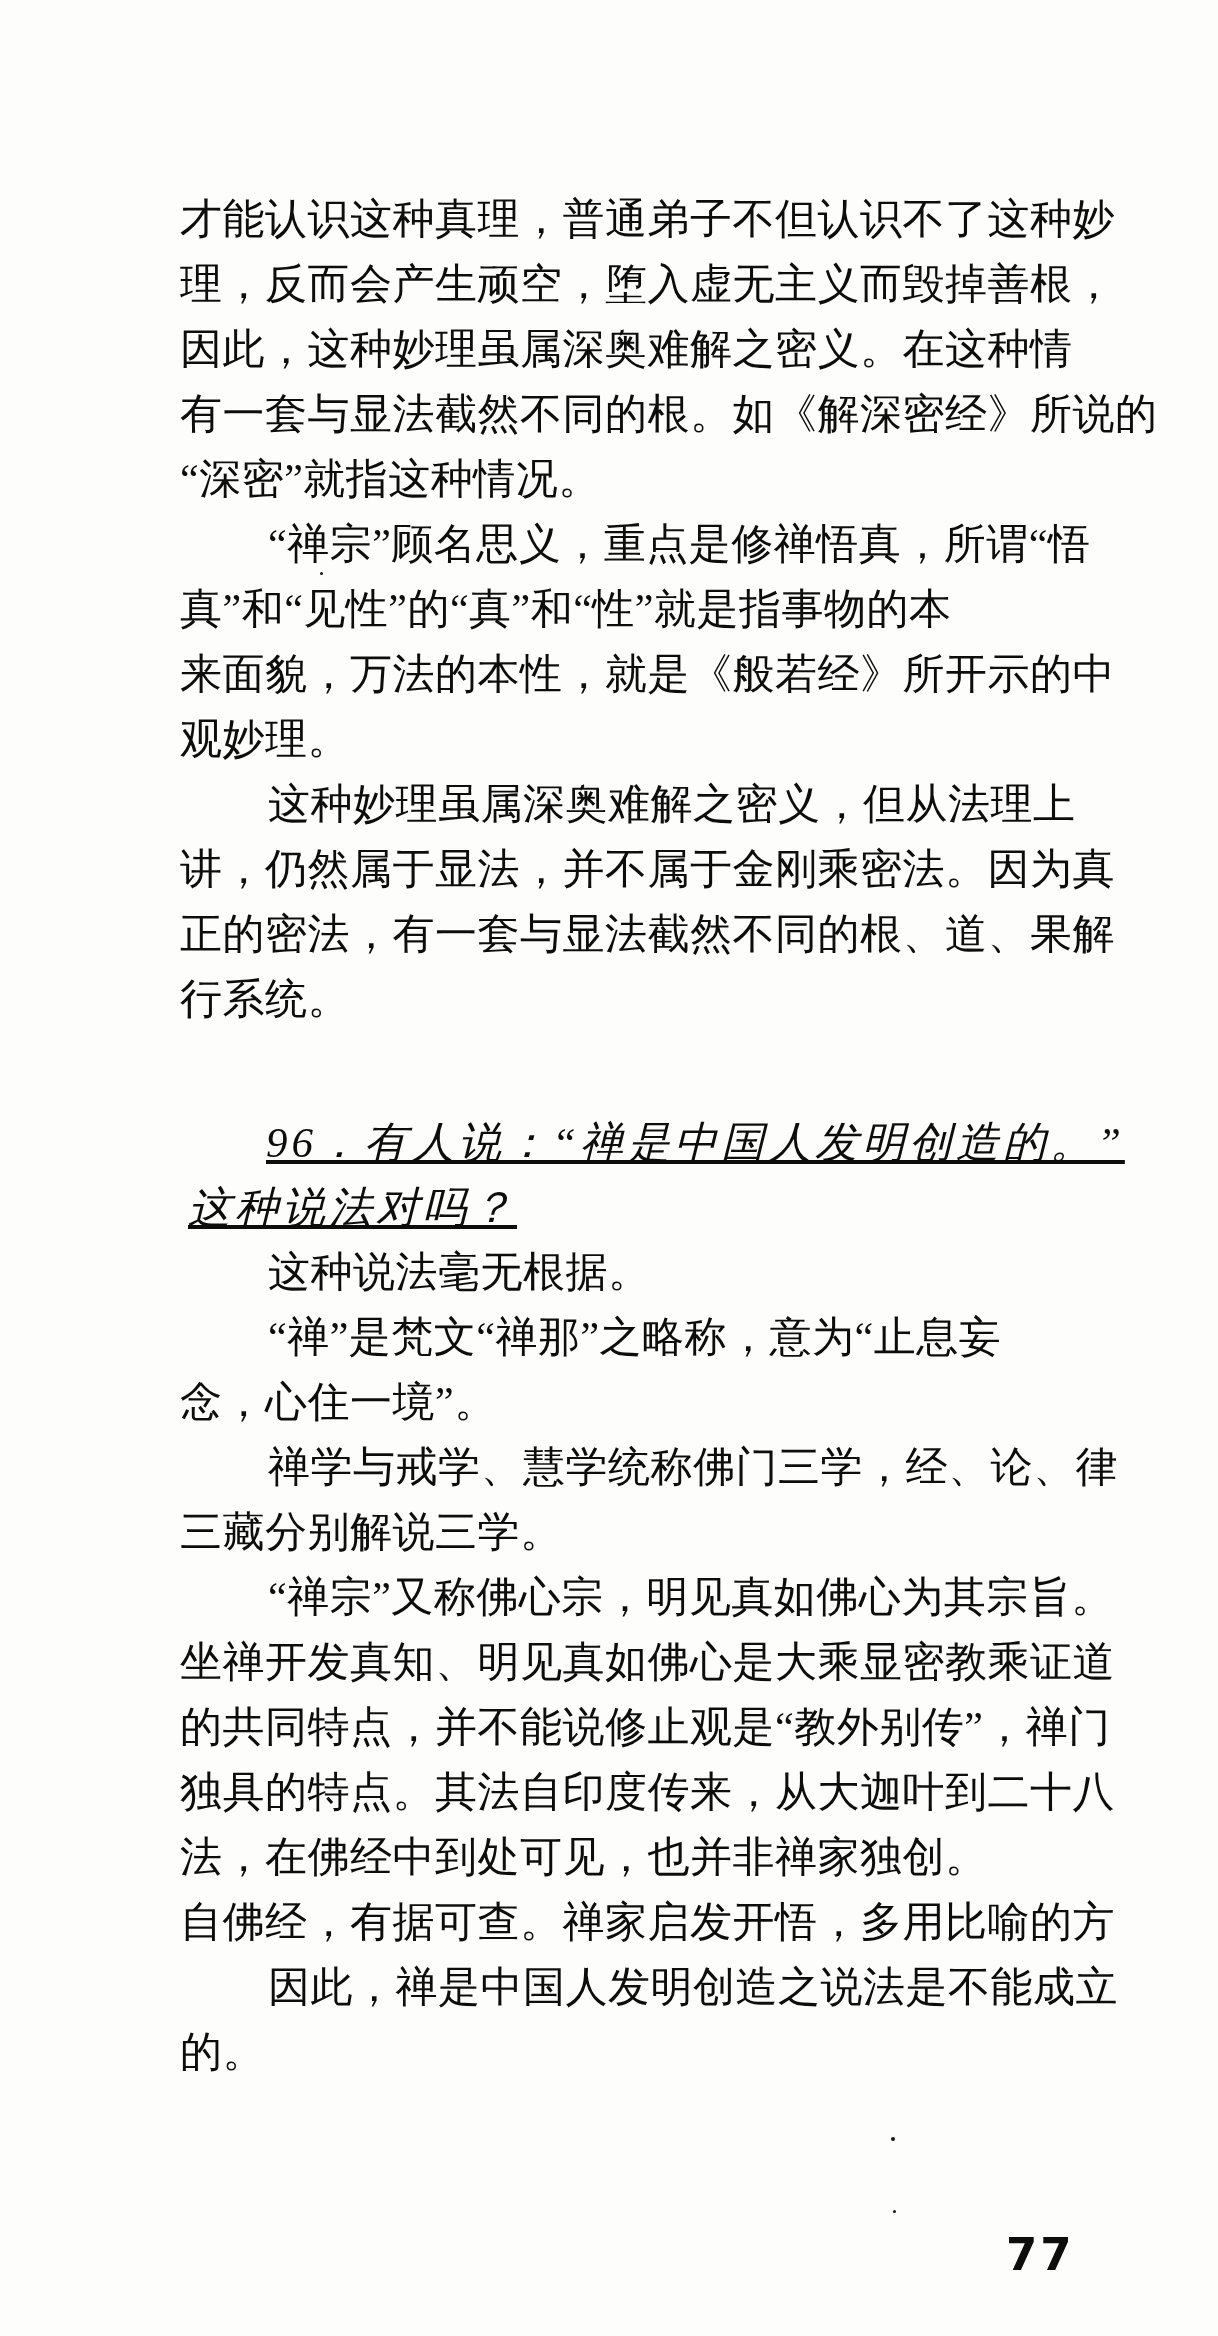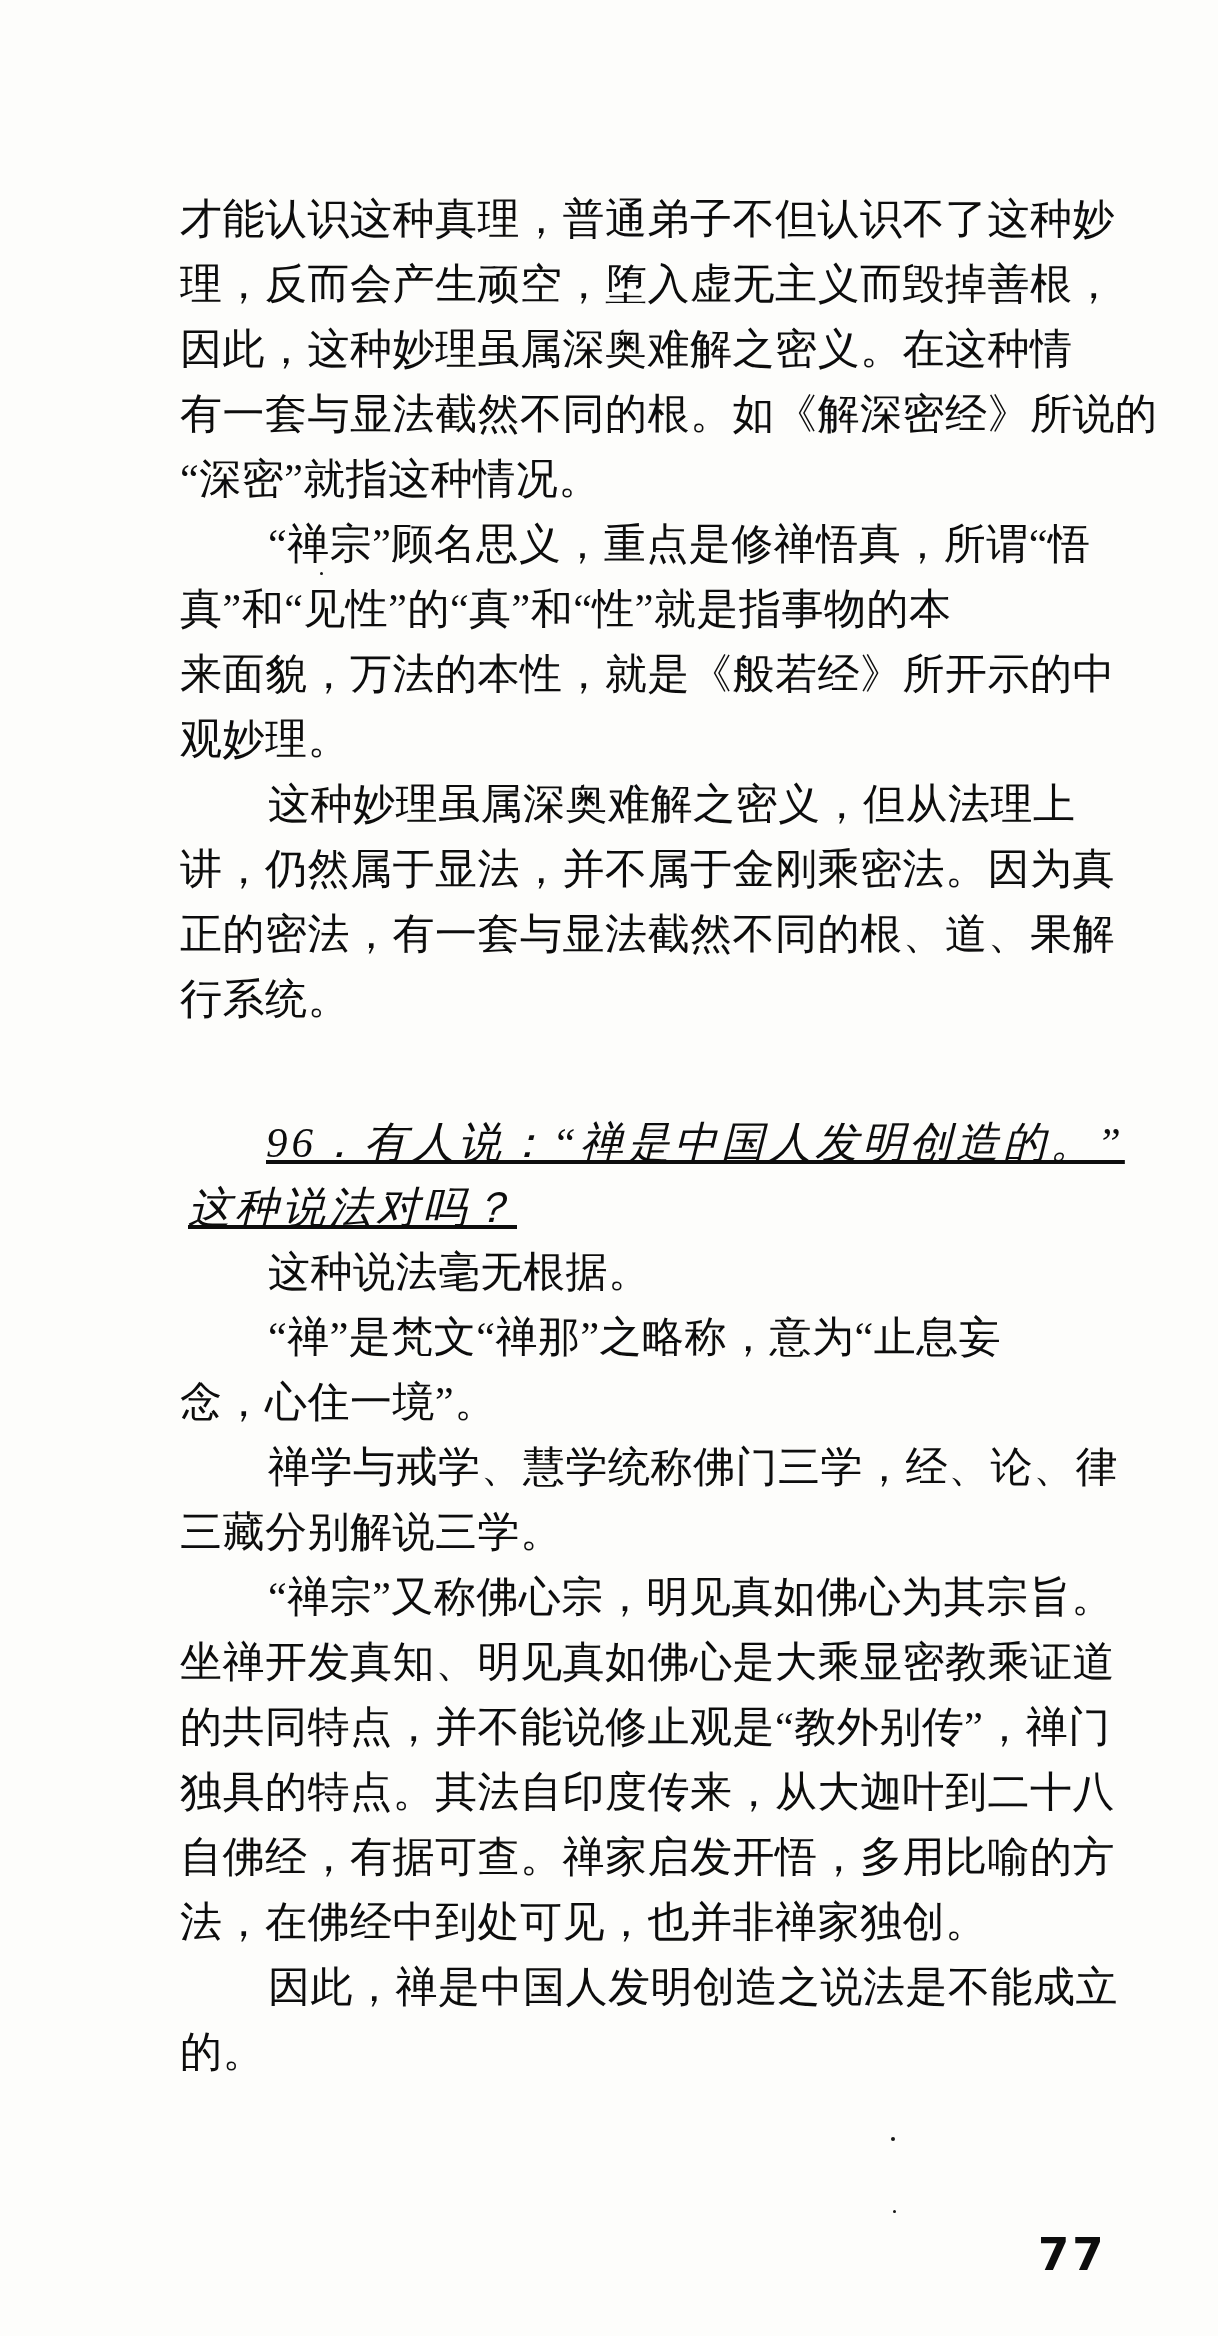--- a/index.html
+++ b/index.html
@@ -42,21 +42,20 @@
   .blk.question .line.ind { padding-left: 78px; }
   .pagenum {
     position: absolute;
     left: 1006px;
     top: 2228px;
     font-family: "DejaVu Sans", "Liberation Sans", sans-serif;
     font-size: 45px;
     font-weight: bold;
     letter-spacing: 3px;
     color: #0d0d0d;
-    margin-left: 32px;
   }
   .speck {
     position: absolute;
     background: #161616;
     border-radius: 50%;
   }
 </style>
 </head>
 <body>
 
@@ -84,22 +83,22 @@
       <div class="blk answer">
         <div class="line ind">这种说法毫无根据。</div>
         <div class="line ind">“禅”是梵文“禅那”之略称，意为“止息妄</div>
         <div class="line">念，心住一境”。</div>
         <div class="line ind">禅学与戒学、慧学统称佛门三学，经、论、律</div>
         <div class="line">三藏分别解说三学。</div>
         <div class="line ind">“禅宗”又称佛心宗，明见真如佛心为其宗旨。</div>
         <div class="line">坐禅开发真知、明见真如佛心是大乘显密教乘证道</div>
         <div class="line">的共同特点，并不能说修止观是“教外别传”，禅门</div>
         <div class="line">独具的特点。其法自印度传来，从大迦叶到二十八</div>
+        <div class="line">法，在佛经中到处可见，也并非禅家独创。</div>
         <div class="line">自佛经，有据可查。禅家启发开悟，多用比喻的方</div>
-        <div class="line">法，在佛经中到处可见，也并非禅家独创。</div>
         <div class="line ind">因此，禅是中国人发明创造之说法是不能成立</div>
         <div class="line">的。</div>
       </div>
     </div>
   <div class="pagenum">77</div>
   <div id="specks">
       <div class="speck" style="left: 891px; top: 2137px; width: 4px; height: 4px;"></div>
       <div class="speck" style="left: 893px; top: 2210px; width: 3px; height: 3px;"></div>
       <div class="speck" style="left: 320px; top: 572px; width: 3px; height: 3px;"></div>
     </div>

